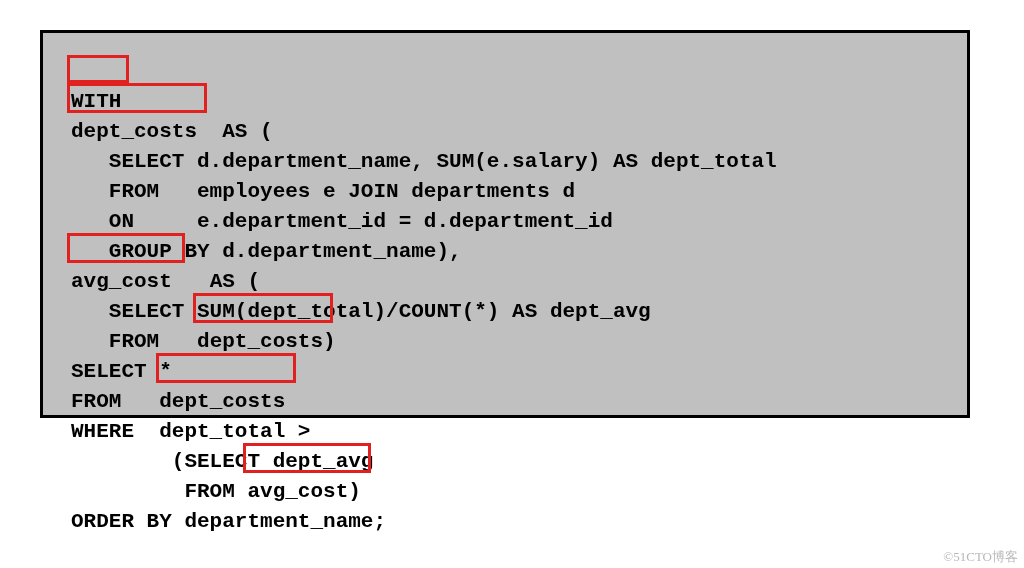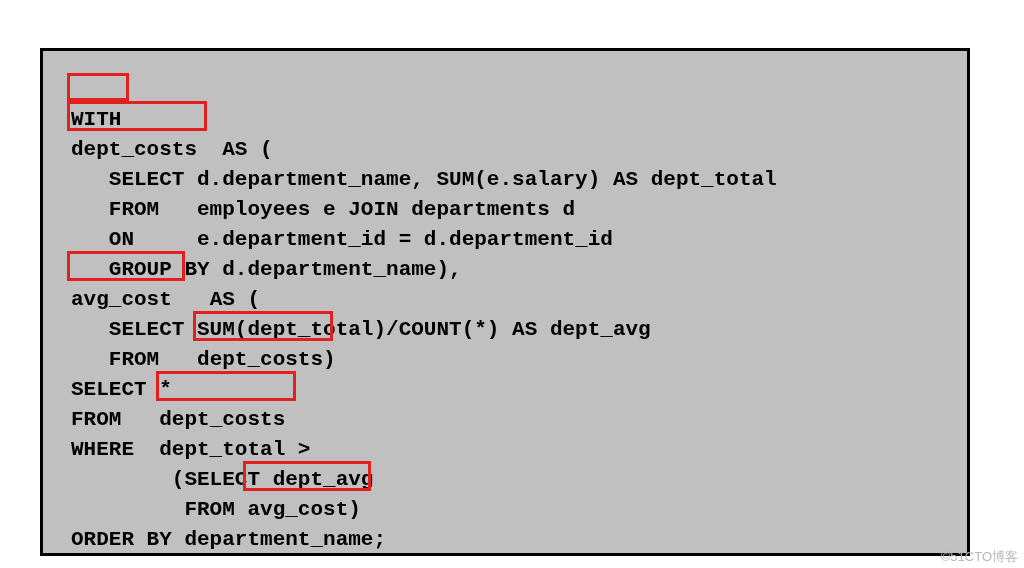--- a/index.html
+++ b/index.html
@@ -7,23 +7,23 @@
     padding: 0;
     background: #ffffff;
     width: 1024px;
     height: 568px;
     position: relative;
     font-family: "Courier New", Courier, monospace;
   }
   .outer-frame {
     position: absolute;
     left: 40px;
-    top: 48px;
+    top: 30px;
     width: 930px;
-    height: 508px;
+    height: 388px;
     border: 3px solid #000;
     background: #c0c0c0;
     box-sizing: border-box;
   }
   .code-area {
     padding: 24px 28px;
     font-size: 21px;
     line-height: 30px;
     font-weight: bold;
     white-space: pre;
@@ -32,21 +32,21 @@
   }
   .hl {
     position: absolute;
     border: 3px solid #e12020;
     box-sizing: border-box;
   }
   .watermark {
     position: absolute;
     right: 6px;
     bottom: 2px;
-    font-family: Liberation Sans, sans-serif;
+    font-family: Liberation Serif, serif;
     font-size: 13px;
     color: #b8b8b8;
   }
 </style>
 </head>
 <body>
 
 <div class="outer-frame">
   <div class="code-area">
 <span>WITH</span>

